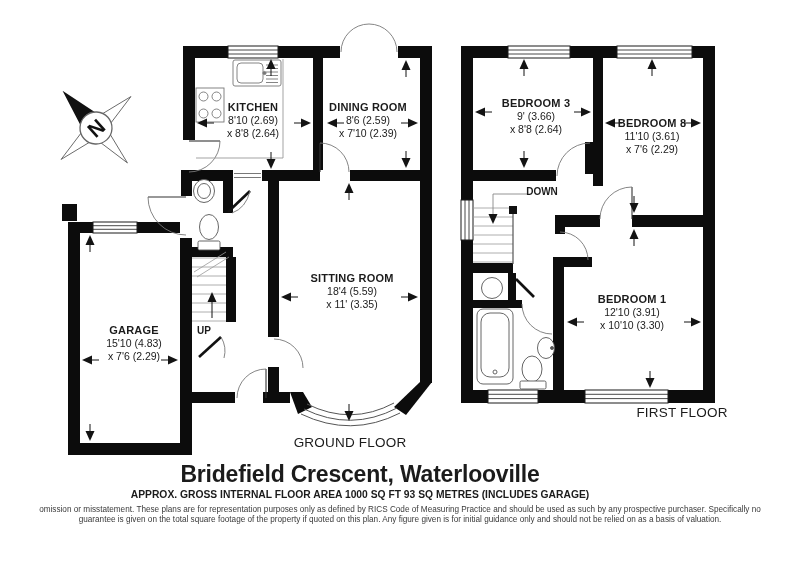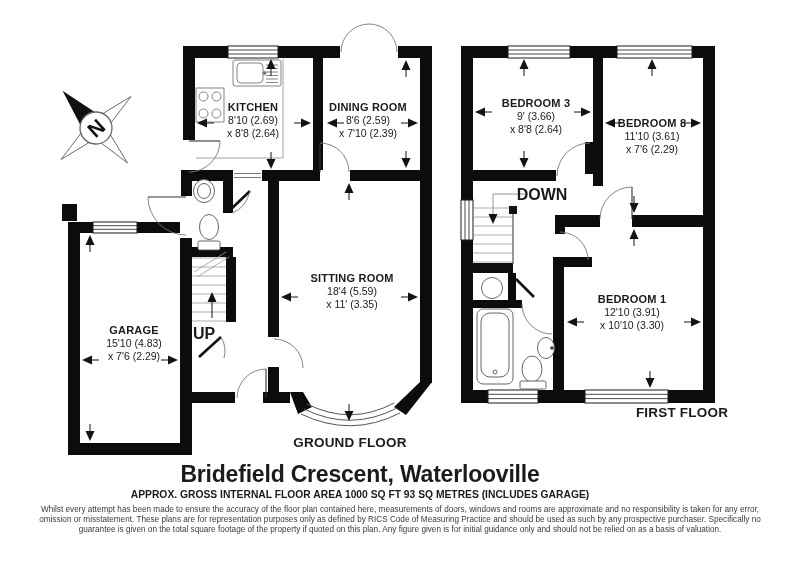--- a/index.html
+++ b/index.html
@@ -2,22 +2,22 @@
 <html><head>
 <meta charset="utf-8">
 <style>
   html,body{margin:0;padding:0;background:#fff;}
   .canvas{position:relative;width:800px;height:563px;background:#fff;overflow:hidden;
           font-family:"Liberation Sans",sans-serif;color:#1b1b1b;}
   .plan-svg{position:absolute;left:0;top:0;}
   .room-label{position:absolute;transform:translateX(-50%);text-align:center;white-space:nowrap;}
   .room-name{font-weight:bold;font-size:11px;letter-spacing:.2px;line-height:13px;}
   .room-dim{font-size:10.5px;line-height:12.5px;}
-  .stairs-label{position:absolute;transform:translateX(-50%);font-weight:bold;font-size:16px;white-space:nowrap;}
-  .floor-label{position:absolute;transform:translateX(-50%);font-weight:bold;font-size:13.5px;letter-spacing:.2px;white-space:nowrap;}
+  .stairs-label{position:absolute;transform:translateX(-50%);font-weight:bold;font-size:10px;white-space:nowrap;}
+  .floor-label{position:absolute;transform:translateX(-50%);font-weight:normal;font-size:13.5px;letter-spacing:.2px;white-space:nowrap;}
   .plan-title{position:absolute;left:360px;top:461px;transform:translateX(-50%);
               font-weight:bold;font-size:23px;letter-spacing:-.2px;white-space:nowrap;}
   .plan-subtitle{position:absolute;left:360px;top:489px;transform:translateX(-50%);
               font-weight:bold;font-size:10.3px;white-space:nowrap;}
   .disclaimer{position:absolute;left:400px;top:505px;transform:translateX(-50%);
               font-size:8.2px;line-height:10.2px;color:#3a3a3a;text-align:center;white-space:nowrap;}
   .copyright{position:absolute;left:400px;top:540px;transform:translateX(-50%);
               font-weight:bold;font-size:10px;white-space:nowrap;}
   .copyright span{margin:0 7px;}
 </style>
@@ -402,18 +402,17 @@
 
   <div class="stairs-label" style="left:204px;top:325px">UP</div>
   <div class="stairs-label" style="left:542px;top:186px">DOWN</div>
 
   <div class="floor-label" style="left:350px;top:435px">GROUND FLOOR</div>
   <div class="floor-label" style="left:682px;top:405px">FIRST FLOOR</div>
 
   <div class="plan-title">Bridefield Crescent, Waterlooville</div>
   <div class="plan-subtitle">APPROX. GROSS INTERNAL FLOOR AREA 1000 SQ FT 93 SQ METRES (INCLUDES GARAGE)</div>
   <div class="disclaimer">
-    <div>Whilst every attempt has been made to ensure the accuracy of the floor plan contained here, measurements of doors, windows and rooms are approximate and no responsibility is taken for any error,</div>
     <div>omission or misstatement. These plans are for representation purposes only as defined by RICS Code of Measuring Practice and should be used as such by any prospective purchaser.  Specifically no</div>
     <div>guarantee is given on the total square footage of the property if quoted on this plan. Any figure given is for initial guidance only and should not be relied on as a basis of valuation.</div>
   </div>
 
 </div>
 
 </body></html>

